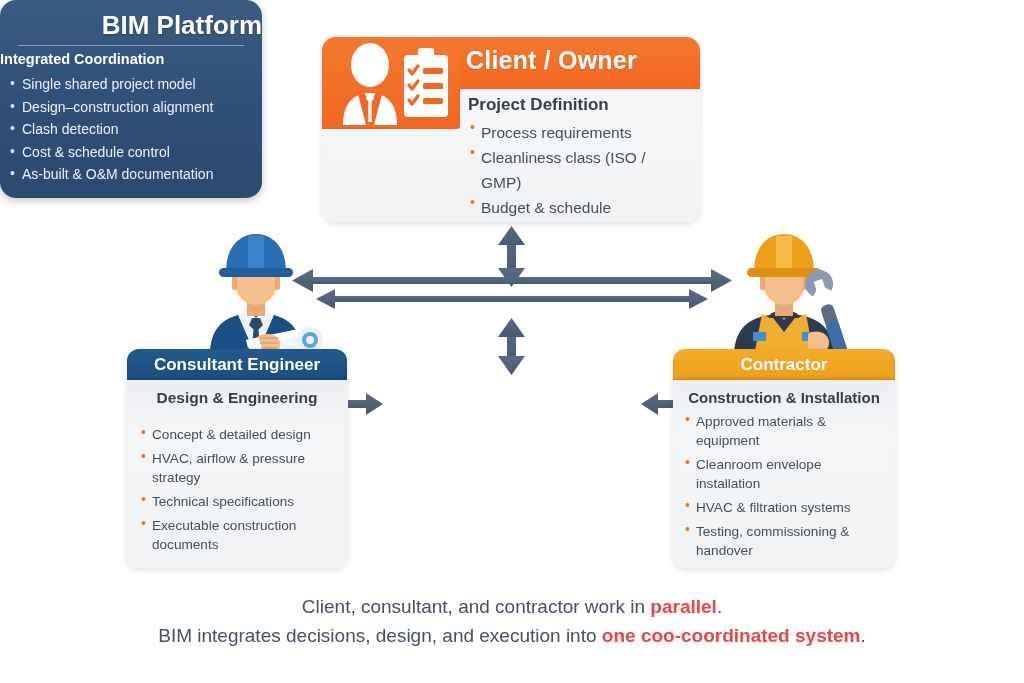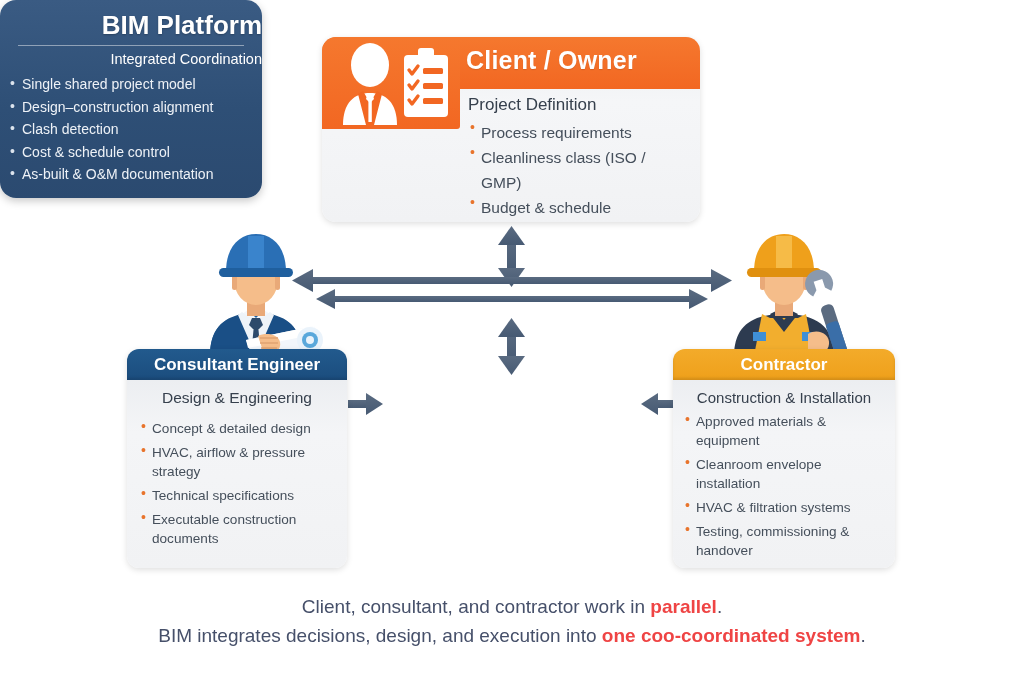--- a/index.html
+++ b/index.html
@@ -10,21 +10,21 @@
     overflow:hidden;
     position:relative;
   }
   #stage{position:absolute;inset:0;}
 
   
   .card{position:absolute;border-radius:12px;overflow:hidden;
         box-shadow:0 2px 6px rgba(0,0,0,.13);}
   .card-head{font-weight:bold;color:#fff;display:flex;align-items:center;}
   .card-body{background:linear-gradient(180deg,#eceef1 0%,#f4f5f7 28%,#f1f2f4 100%);}
-  .sub{font-weight:normal;color:#36404d;}
+  .sub{font-weight:bold;color:#36404d;}
   ul.bul{list-style:none;margin:0;padding:0;}
   ul.bul li{position:relative;padding-left:13px;color:#454f5b;}
   ul.bul li:before{content:"•";position:absolute;left:2px;top:-1px;color:#e8742c;font-size:14px;line-height:1.15;}
 
   
   #client-card{left:322px;top:37px;width:378px;height:185px;border-radius:14px;
       background:linear-gradient(180deg,#eceef1 0%,#f5f6f8 35%,#f1f2f4 100%);}
   #client-head{position:absolute;left:0;top:0;width:100%;height:52px;
       background:linear-gradient(180deg,#f5782e 0%,#f26722 100%);}
   #client-title{position:absolute;left:144px;top:9px;font-size:25px;font-weight:bold;color:#fff;
@@ -35,40 +35,40 @@
   #client-body{position:absolute;left:146px;top:58px;right:10px;}
   #client-body .sub{font-size:17px;margin-bottom:5px;}
   #client-body ul.bul li{font-size:15.5px;line-height:25px;}
 
   
   #consult-card{left:127px;top:349px;width:220px;height:219px;}
   #consult-head{height:31px;justify-content:center;font-size:17px;
       background:linear-gradient(180deg,#225a8d 0%,#1b4d7e 100%);
       box-shadow:inset 0 -2px 3px rgba(0,0,0,.12);}
   #consult-body{padding:9px 12px 0 12px;height:188px;box-sizing:border-box;}
-  #consult-body .sub{font-size:15.5px;text-align:center;margin-bottom:12px;}
+  #consult-body .sub{font-size:15.5px;text-align:center;margin-bottom:18px;}
   #consult-body ul.bul li{font-size:13.6px;line-height:19px;margin-bottom:5px;}
 
   
   #contract-card{left:673px;top:349px;width:222px;height:219px;}
   #contract-head{height:31px;justify-content:center;font-size:17px;
       background:linear-gradient(180deg,#f3ab2a 0%,#efa01b 100%);
       box-shadow:inset 0 -2px 3px rgba(0,0,0,.12);}
   #contract-body{padding:9px 10px 0 10px;height:188px;box-sizing:border-box;}
   #contract-body .sub{font-size:15px;text-align:center;margin-bottom:6px;}
   #contract-body ul.bul li{font-size:13.6px;line-height:19px;margin-bottom:5px;}
 
   
   #bim-card{left:381px;top:378px;width:262px;height:198px;border-radius:16px;
       background:linear-gradient(180deg,#3a5b83 0%,#2e4f76 55%,#2b4a70 100%);
       box-shadow:0 3px 8px rgba(0,0,0,.22);overflow:visible;}
   #bim-title{text-align:right;color:#fff;font-size:26px;font-weight:bold;
       padding-top:10px;text-shadow:0 1px 2px rgba(0,0,0,.25);}
   #bim-rule{height:1px;background:rgba(255,255,255,.45);margin:4px 18px 5px 18px;}
-  #bim-sub{text-align:right;color:#fff;font-size:14.5px;font-weight:normal;margin-bottom:6px;}
+  #bim-sub{text-align:left;color:#fff;font-size:14.5px;font-weight:bold;margin-bottom:6px;}
   #bim-list{padding:0 0 0 10px;list-style:none;margin:0;}
   #bim-list li{position:relative;color:#eef2f7;font-size:14px;line-height:22.5px;padding-left:12px;}
   #bim-list li:before{content:"•";position:absolute;left:0;top:-1px;color:#dbe3ec;}
 
   
   #caption{position:absolute;left:0;top:592px;width:100%;text-align:center;color:#46506a;}
   #caption .line{font-size:19px;line-height:29px;}
   #caption b{font-weight:bold;color:#ef4444;}
 
   

